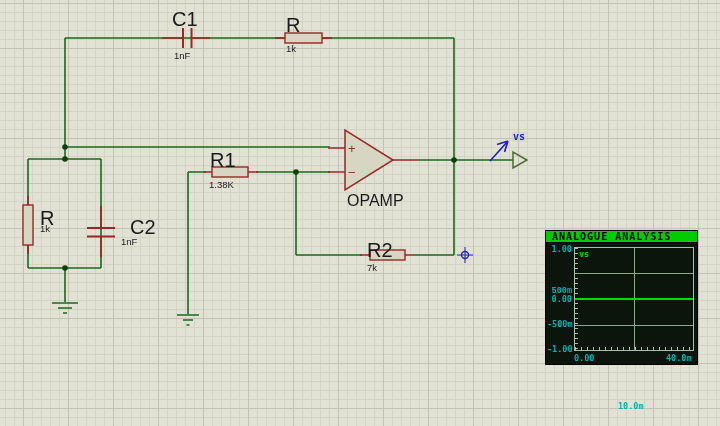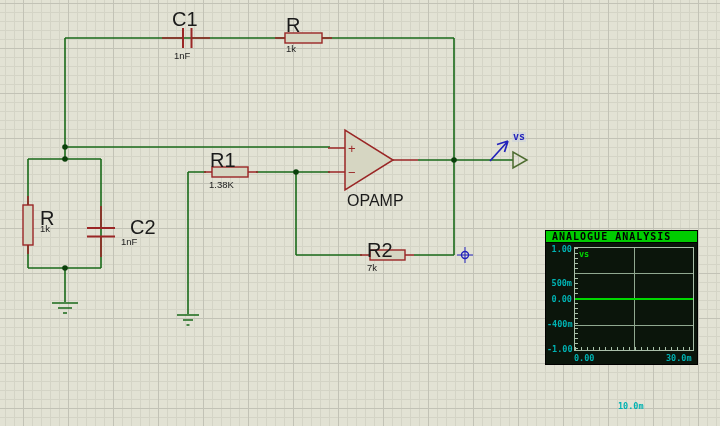--- a/index.html
+++ b/index.html
@@ -153,23 +153,23 @@
       <div class="ticks-y"></div>
       <div class="ticks-x"></div>
       <div class="gridline-h" style="top:25px;"></div>
       <div class="gridline-h" style="top:77px;"></div>
       <div class="gridline-v" style="left:59px;"></div>
       <div class="trace" style="top:50px;"></div>
       <div class="trace-lbl" style="left:4px;top:2px;">vs</div>
     </div>
 
     <div class="axis-lbl ylab" style="left:1px;top:14px;">1.00</div>
-    <div class="axis-lbl ylab" style="left:1px;top:48px;">500m</div>
+    <div class="axis-lbl ylab" style="left:1px;top:56px;font-family:Liberation Mono, monospace;">500m</div>
     <div class="axis-lbl ylab" style="left:1px;top:64px;">0.00</div>
-    <div class="axis-lbl ylab" style="left:1px;top:89px;">-400m</div>
+    <div class="axis-lbl ylab" style="left:1px;top:89px;">-500m</div>
     <div class="axis-lbl ylab" style="left:1px;top:114px;">-1.00</div>
 
     <div class="axis-lbl" style="left:28px;top:123px;">0.00</div>
     <div class="axis-lbl" style="left:72px;top:123px;margin-top:48px;">10.0m</div>
-    <div class="axis-lbl" style="left:120px;top:123px;">30.0m</div>
+    <div class="axis-lbl" style="left:120px;top:123px;">40.0m</div>
   </div>
 
 </div>
 
 </body></html>

